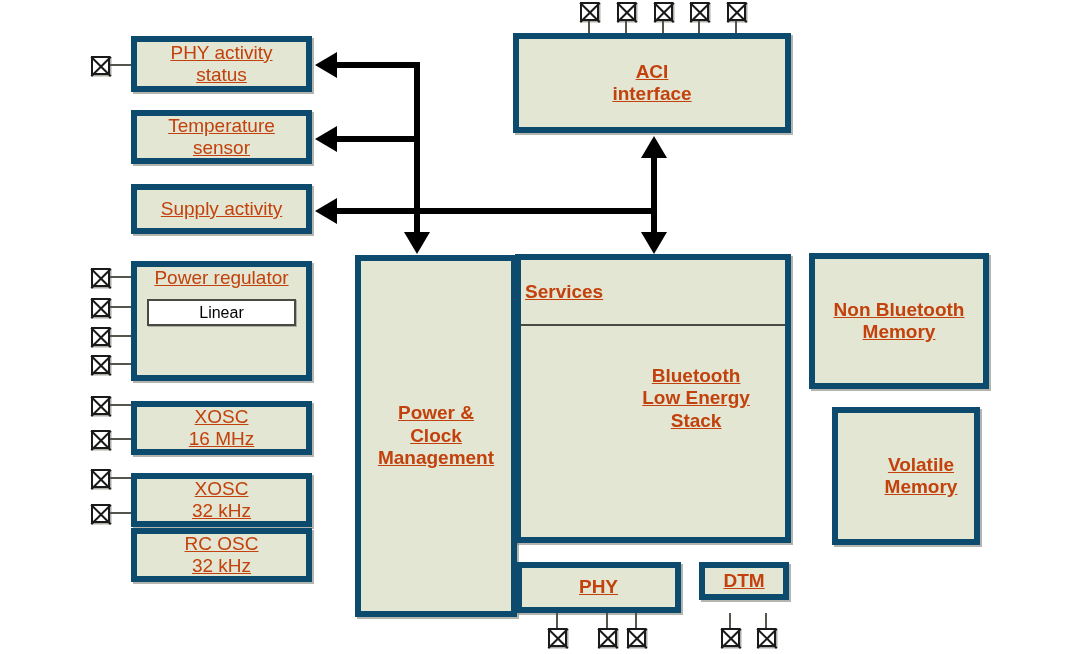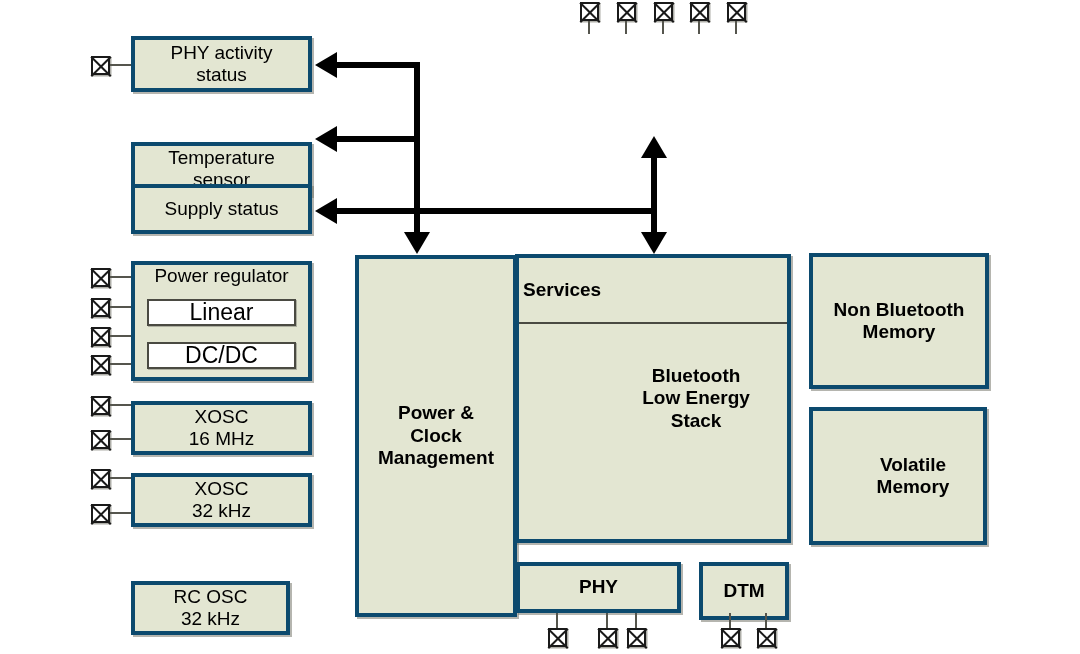--- a/index.html
+++ b/index.html
@@ -17,45 +17,46 @@
     height: 654px;
     background: #ffffff;
     overflow: hidden;
   }
 
   
   .blk {
     position: absolute;
     box-sizing: border-box;
     background: #e3e6d2;
-    border: 4px solid #0c4a6e;
+    border: 6px solid #0c4a6e;
     box-shadow: 2px 2px 0 rgba(120,120,110,0.55);
     display: flex;
     align-items: center;
     justify-content: center;
     text-align: center;
-    color: #000000;
+    color: #c2410c;
     line-height: 1.18;
+    text-decoration: underline;
   }
   .blk .lbl { display: block; width: 100%; padding: 0 4px; }
 
   .reg  { font-weight: normal; font-size: 19px; }
   .bold { font-weight: bold;  font-size: 19px; }
 
   
   .subblk {
     position: absolute;
     box-sizing: border-box;
     background: #ffffff;
     border: 2px solid #4a4a42;
     box-shadow: 1px 1px 0 rgba(120,120,110,0.5);
     display: flex;
     align-items: center;
     justify-content: center;
-    font-size: 23px;
+    font-size: 16px;
     color: #000;
   }
 
   
   .blk.toplabel { align-items: flex-start; }
   .blk.toplabel .lbl { padding-top: 0; }
 
   
   .divider {
     position: absolute;
@@ -116,80 +117,80 @@
 
 <div id="canvas">
 
   <div class="pad" style="left:91px;  top:56px;"></div>
   <div class="lead-h" style="left:110px; top:64px; width:23px;"></div>
 
   <div class="blk reg" style="left:131px; top:36px; width:181px; height:56px;">
     <span class="lbl"><span>PHY activity</span><br><span>status</span></span>
   </div>
 
-  <div class="blk reg" style="left:131px; top:110px; width:181px; height:54px;margin-top:32px;">
+  <div class="blk reg" style="left:131px; top:110px; width:181px; height:54px;">
     <span class="lbl"><span>Temperature</span><br><span>sensor</span></span>
   </div>
 
   <div class="blk reg" style="left:131px; top:184px; width:181px; height:50px;">
-    <span class="lbl">Supply status</span>
+    <span class="lbl">Supply activity</span>
   </div>
 
   <div class="pad" style="left:91px;  top:268px;"></div>
   <div class="lead-h" style="left:110px; top:276px; width:23px;"></div>
   <div class="pad" style="left:91px;  top:298px;"></div>
   <div class="lead-h" style="left:110px; top:306px; width:23px;"></div>
   <div class="pad" style="left:91px;  top:327px;"></div>
   <div class="lead-h" style="left:110px; top:335px; width:23px;"></div>
   <div class="pad" style="left:91px;  top:355px;"></div>
   <div class="lead-h" style="left:110px; top:363px; width:23px;"></div>
 
   <div class="blk toplabel reg" style="left:131px; top:261px; width:181px; height:120px;">
     <span class="lbl">Power regulator</span>
   </div>
   <div class="subblk" style="left:147px; top:299px; width:149px; height:27px;">
     <span>Linear</span>
   </div>
-  <div class="subblk" style="left:147px; top:342px; width:149px; height:27px;">
-    <span>DC/DC</span>
-  </div>
 
   <div class="pad" style="left:91px;  top:396px;"></div>
   <div class="lead-h" style="left:110px; top:404px; width:23px;"></div>
   <div class="pad" style="left:91px;  top:430px;"></div>
   <div class="lead-h" style="left:110px; top:438px; width:23px;"></div>
 
   <div class="blk reg" style="left:131px; top:401px; width:181px; height:54px;">
     <span class="lbl"><span>XOSC</span><br><span>16 MHz</span></span>
   </div>
 
   <div class="pad" style="left:91px;  top:469px;"></div>
   <div class="lead-h" style="left:110px; top:477px; width:23px;"></div>
   <div class="pad" style="left:91px;  top:504px;"></div>
   <div class="lead-h" style="left:110px; top:512px; width:23px;"></div>
 
   <div class="blk reg" style="left:131px; top:473px; width:181px; height:54px;">
     <span class="lbl"><span>XOSC</span><br><span>32 kHz</span></span>
   </div>
 
-  <div class="blk reg" style="left:131px; top:581px; width:159px; height:54px;">
+  <div class="blk reg" style="left:131px; top:528px; width:181px; height:54px;">
     <span class="lbl"><span>RC OSC</span><br><span>32 kHz</span></span>
   </div>
 
   <div class="pad" style="left:580px; top:2px;"></div>
   <div class="lead-v" style="left:588px; top:21px; height:13px;"></div>
   <div class="pad" style="left:617px; top:2px;"></div>
   <div class="lead-v" style="left:625px; top:21px; height:13px;"></div>
   <div class="pad" style="left:654px; top:2px;"></div>
   <div class="lead-v" style="left:662px; top:21px; height:13px;"></div>
   <div class="pad" style="left:690px; top:2px;"></div>
   <div class="lead-v" style="left:698px; top:21px; height:13px;"></div>
   <div class="pad" style="left:727px; top:2px;"></div>
   <div class="lead-v" style="left:735px; top:21px; height:13px;"></div>
 
+  <div class="blk bold" style="left:513px; top:33px; width:278px; height:100px;">
+    <span class="lbl"><span>ACI</span><br><span>interface</span></span>
+  </div>
 
   <div class="arr arr-left" style="left:315px; top:52px;"></div>
   <div class="bus-h" style="left:335px; top:62px; width:85px;"></div>
 
   <div class="arr arr-left" style="left:315px; top:126px;"></div>
   <div class="bus-h" style="left:335px; top:136px; width:85px;"></div>
 
   <div class="arr arr-left" style="left:315px; top:198px;"></div>
   <div class="bus-h" style="left:335px; top:208px; width:320px;"></div>
 
@@ -217,29 +218,29 @@
   <div class="blk bold" style="left:516px; top:562px; width:165px; height:51px;">
     <span class="lbl">PHY</span>
   </div>
   <div class="lead-v" style="left:556px; top:613px; height:16px;"></div>
   <div class="pad" style="left:548px; top:628px;"></div>
   <div class="lead-v" style="left:606px; top:613px; height:16px;"></div>
   <div class="pad" style="left:598px; top:628px;"></div>
   <div class="lead-v" style="left:635px; top:613px; height:16px;"></div>
   <div class="pad" style="left:627px; top:628px;"></div>
 
-  <div class="blk bold" style="left:699px; top:562px; width:90px; height:58px;">
+  <div class="blk bold" style="left:699px; top:562px; width:90px; height:38px;">
     <span class="lbl">DTM</span>
   </div>
   <div class="lead-v" style="left:729px; top:613px; height:16px;"></div>
   <div class="pad" style="left:721px; top:628px;"></div>
   <div class="lead-v" style="left:765px; top:613px; height:16px;"></div>
   <div class="pad" style="left:757px; top:628px;"></div>
 
   <div class="blk bold" style="left:809px; top:253px; width:180px; height:136px;">
     <span class="lbl"><span>Non Bluetooth</span><br><span>Memory</span></span>
   </div>
 
-  <div class="blk bold" style="left:809px; top:407px; width:178px; height:138px;padding-left:30px;">
+  <div class="blk bold" style="left:832px; top:407px; width:148px; height:138px;padding-left:30px;">
     <span class="lbl"><span>Volatile</span><br><span>Memory</span></span>
   </div>
 
 </div>
 
 </body></html>

